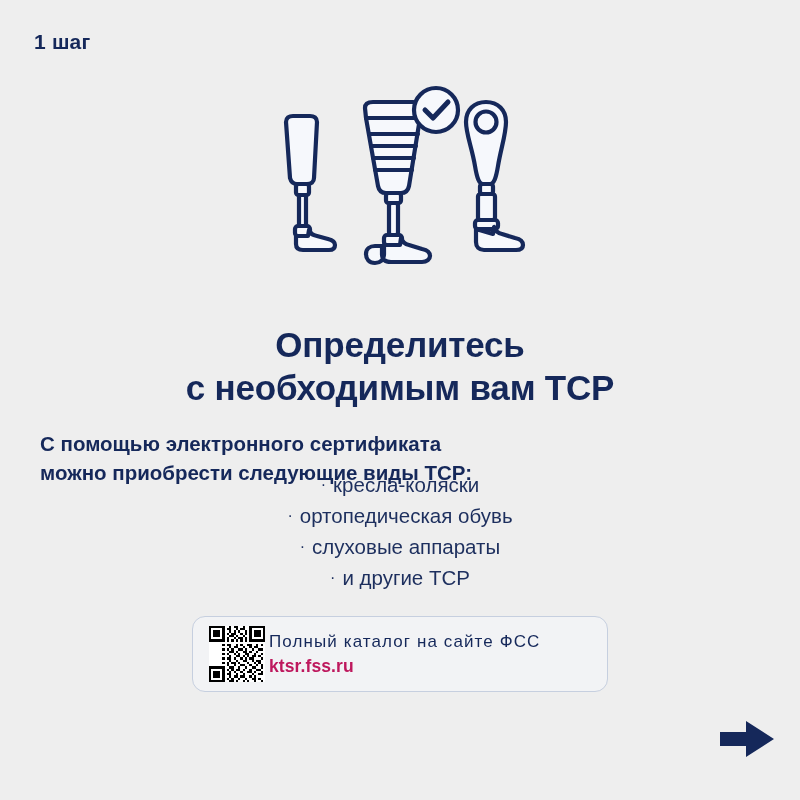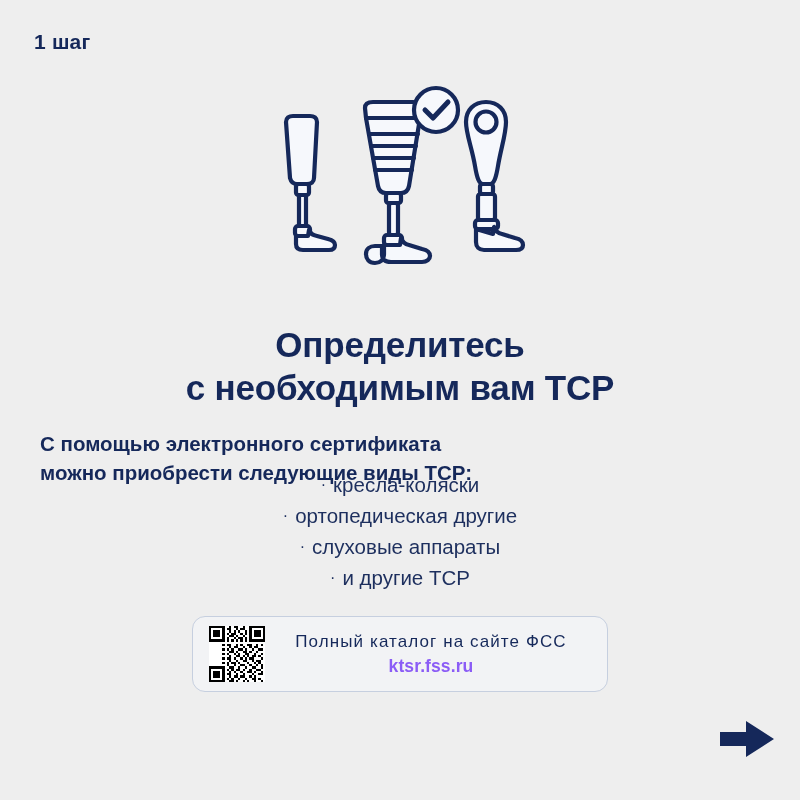--- a/index.html
+++ b/index.html
@@ -134,34 +134,33 @@
   .qr-code {
     width: 56px;
     height: 56px;
     margin-left: 16px;
     flex: 0 0 auto;
     image-rendering: pixelated;
     display: block;
   }
   .qr-text {
     flex: 1 1 auto;
-    text-align: center;
     padding-right: 14px;
     padding-left: 4px;
   }
   .qr-caption {
     color: #15285a;
     font-size: 17px;
     font-weight: normal;
     letter-spacing: 1.1px;
     line-height: 1.5;
     white-space: nowrap;
   }
   .qr-url {
-    color: #8b5cf6;
+    color: #be185d;
     font-size: 17.5px;
     font-weight: bold;
     letter-spacing: 0.1px;
     line-height: 1.45;
     white-space: nowrap;
   }
 
   
   .next-arrow {
     position: absolute;
@@ -250,21 +249,21 @@
     <span class="line">можно приобрести следующие виды ТСР:</span>
   </p>
 
   <ul class="tsr-list">
     <li>
       <span class="dot">·</span>
       <span>кресла-коляски</span>
     </li>
     <li>
       <span class="dot">·</span>
-      <span>ортопедическая другие</span>
+      <span>ортопедическая обувь</span>
     </li>
     <li>
       <span class="dot">·</span>
       <span>слуховые аппараты</span>
     </li>
     <li>
       <span class="dot">·</span>
       <span>и другие ТСР</span>
     </li>
   </ul>

